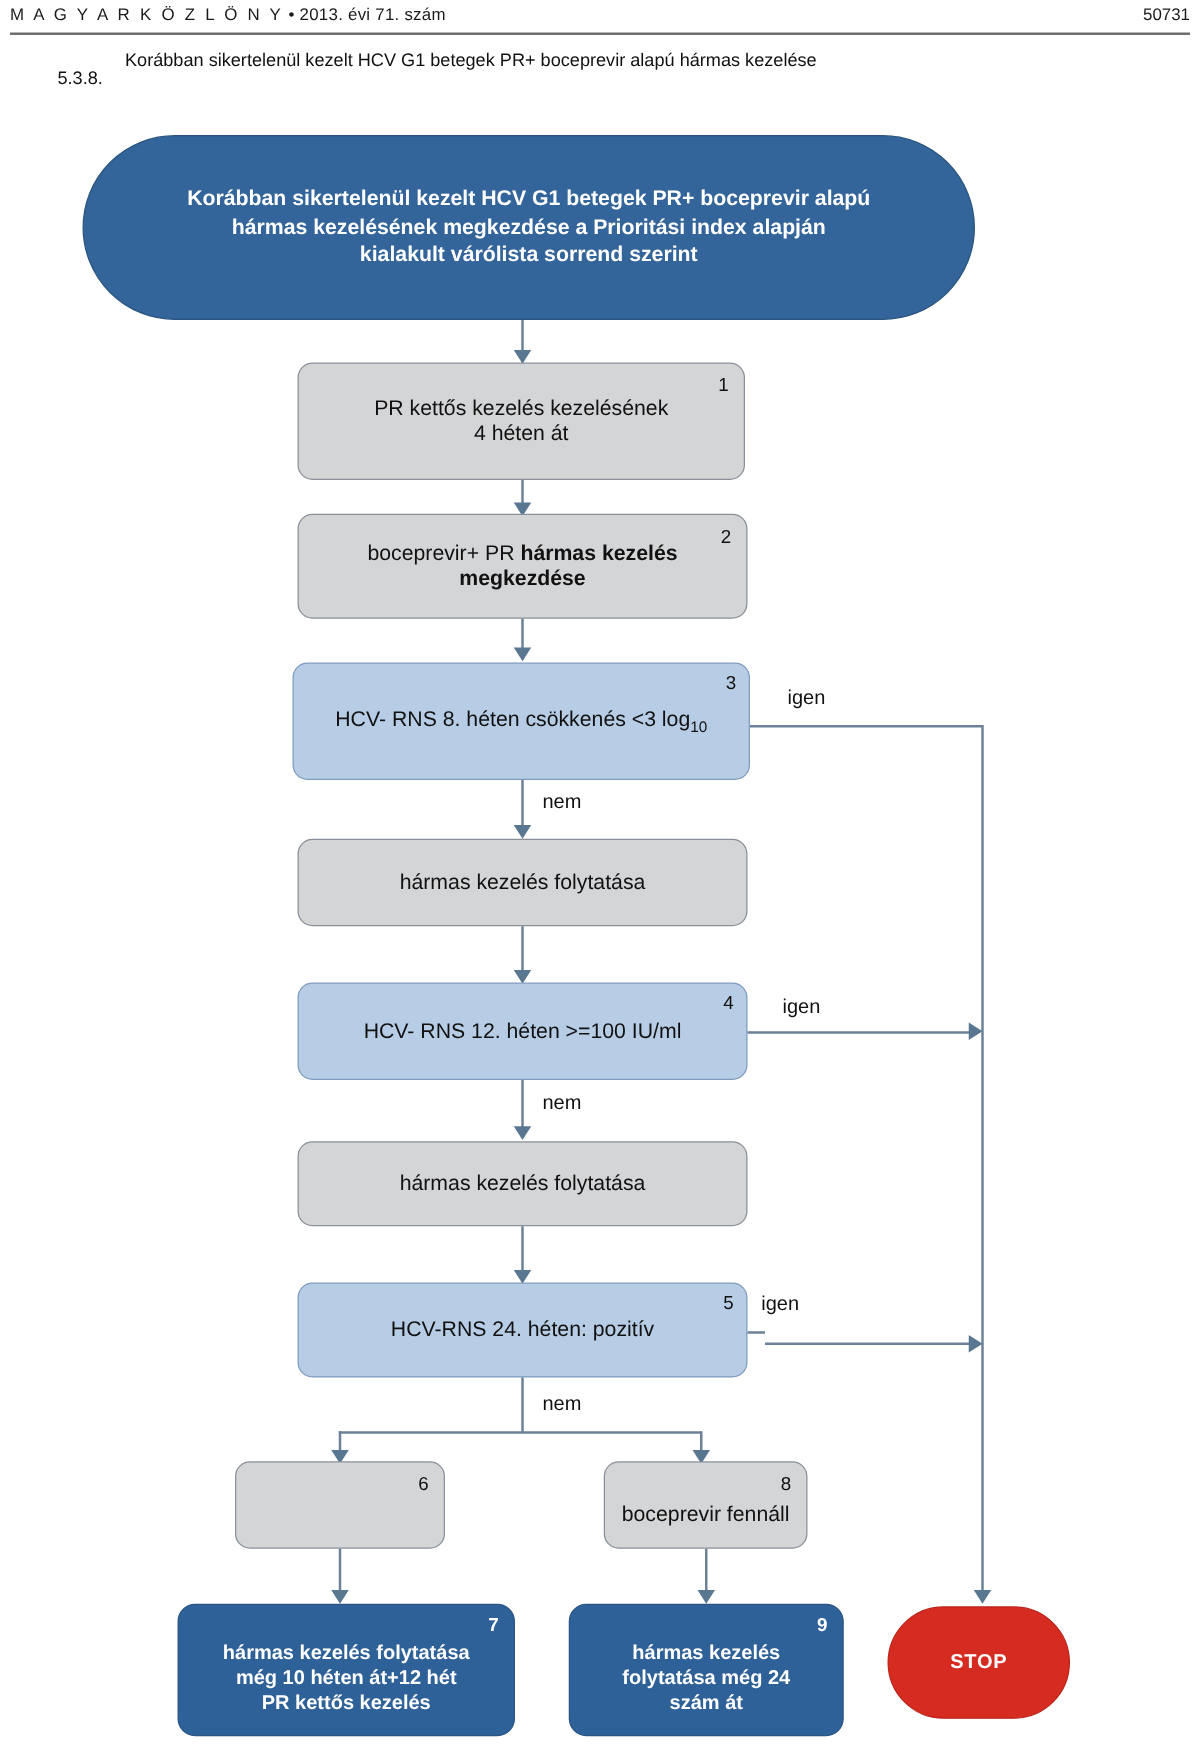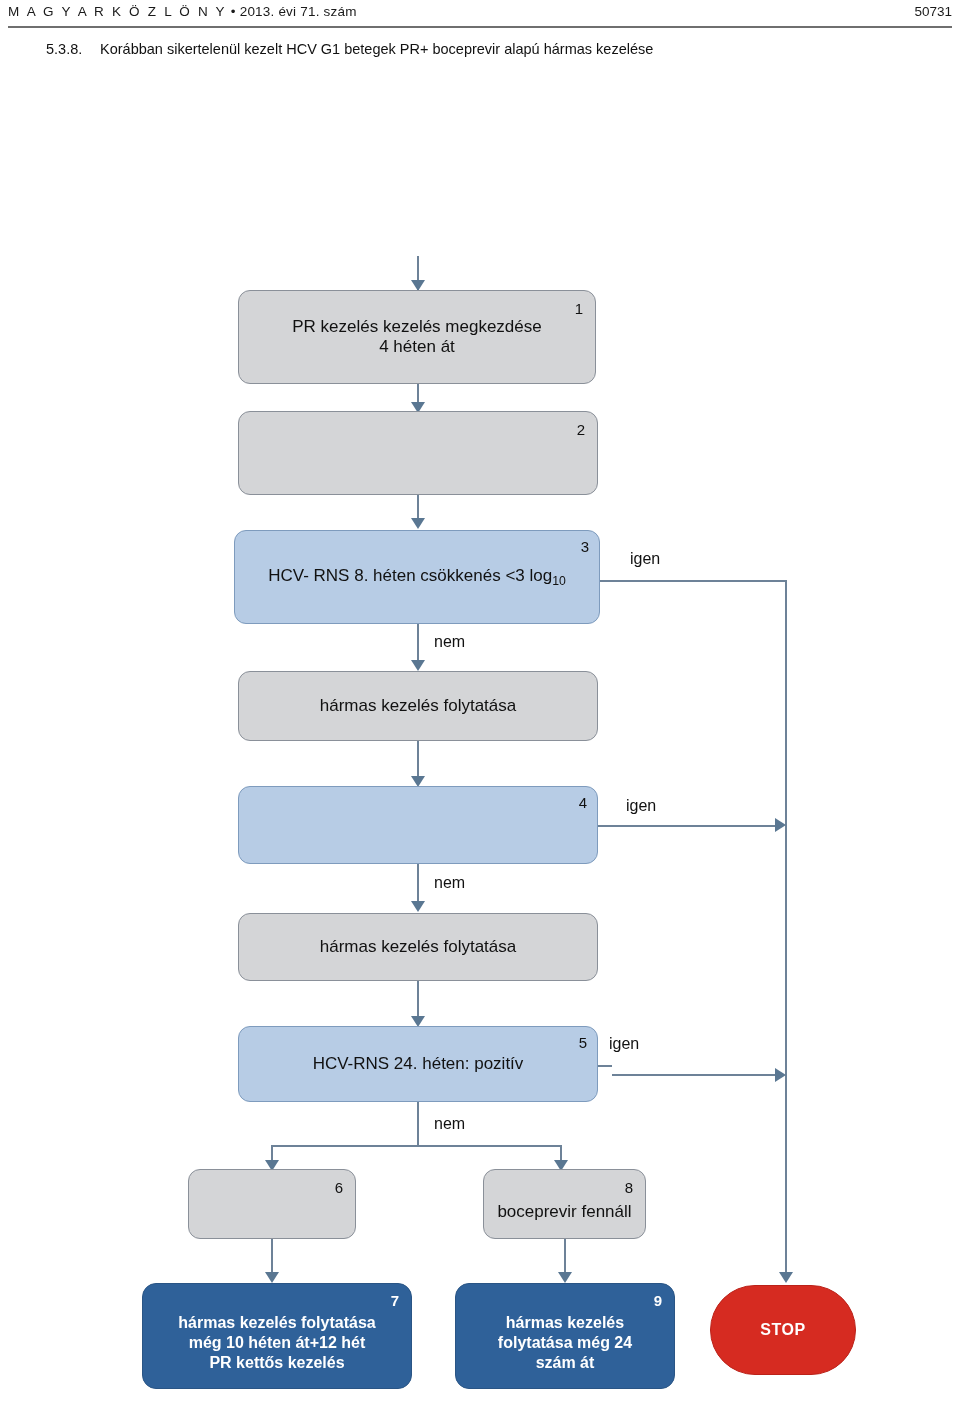--- a/index.html
+++ b/index.html
@@ -45,21 +45,21 @@
     top: 26px;
     width: 944px;
     height: 2px;
     background: #6f6f6f;
   }
 
   
   .sec-num {
     position: absolute;
     left: 46px;
-    top: 41px;
+    top: 55px;
     font-size: 14.5px;
     color: #111111;
     white-space: nowrap;
   }
   .sec-title {
     position: absolute;
     left: 100px;
     top: 41px;
     font-size: 14.5px;
     color: #111111;
@@ -180,37 +180,48 @@
 
 <div id="page">
 
   <div class="hdr-left"><span class="spaced">M A G Y A R   K Ö Z L Ö N Y</span> <span>•</span> <span>2013. évi 71. szám</span></div>
   <div class="hdr-right">50731</div>
   <div class="hdr-rule"></div>
 
   <div class="sec-num">5.3.8.</div>
   <div class="sec-title">Korábban sikertelenül kezelt HCV G1 betegek PR+ boceprevir alapú hármas kezelése</div>
 
+  <div class="node n-title" style="left:66px; top:108px; width:714px; height:148px;">
+    <span class="label">
+      <span>Korábban sikertelenül kezelt HCV G1 betegek PR+ boceprevir alapú</span><br>
+      <span>hármas kezelésének megkezdése a Prioritási index alapján</span><br>
+      <span>kialakult várólista sorrend szerint</span>
+    </span>
+  </div>
 
   <div class="conn vline" style="left:417px; top:256px; width:1.6px; height:34px;"></div>
   <div class="arrow-down" style="left:411px; top:280px;"></div>
 
   <div class="node n-gray" style="left:238px; top:290px; width:358px; height:94px;">
     <span class="num">1</span>
     <span class="label">
-      <span>PR kezelés kezelés megkezdése</span><br>
+      <span>PR kettős kezelés kezelésének</span><br>
       <span>4 héten át</span>
     </span>
   </div>
 
   <div class="conn vline" style="left:417px; top:384px; width:1.6px; height:26px;"></div>
   <div class="arrow-down" style="left:411px; top:402px;"></div>
 
   <div class="node n-gray" style="left:238px; top:411px; width:360px; height:84px;">
     <span class="num">2</span>
+    <span class="label">
+      <span>boceprevir+ PR </span><span class="bold">hármas kezelés</span><br>
+      <span class="bold">megkezdése</span>
+    </span>
   </div>
 
   <div class="conn vline" style="left:417px; top:495px; width:1.6px; height:32px;"></div>
   <div class="arrow-down" style="left:411px; top:518px;"></div>
 
   <div class="node n-blue" style="left:234px; top:530px; width:366px; height:94px;">
     <span class="num">3</span>
     <span class="label"><span>HCV- RNS 8. héten csökkenés &lt;3 log</span><span class="sub">10</span></span>
   </div>
 
@@ -226,20 +237,21 @@
 
   <div class="node n-gray" style="left:238px; top:671px; width:360px; height:70px;">
     <span class="label">hármas kezelés folytatása</span>
   </div>
 
   <div class="conn vline" style="left:417px; top:741px; width:1.6px; height:44px;"></div>
   <div class="arrow-down" style="left:411px; top:776px;"></div>
 
   <div class="node n-blue" style="left:238px; top:786px; width:360px; height:78px;">
     <span class="num">4</span>
+    <span class="label">HCV- RNS 12. héten &gt;=100 IU/ml</span>
   </div>
 
   <div class="conn hline" style="left:598px; top:825px; width:182px; height:1.6px;"></div>
   <div class="arrow-right" style="left:775px; top:818px;"></div>
   <div class="edge-label" style="left:626px; top:797px;">igen</div>
 
   <div class="conn vline" style="left:417px; top:864px; width:1.6px; height:46px;"></div>
   <div class="arrow-down" style="left:411px; top:901px;"></div>
   <div class="edge-label" style="left:434px; top:874px;">nem</div>
 

